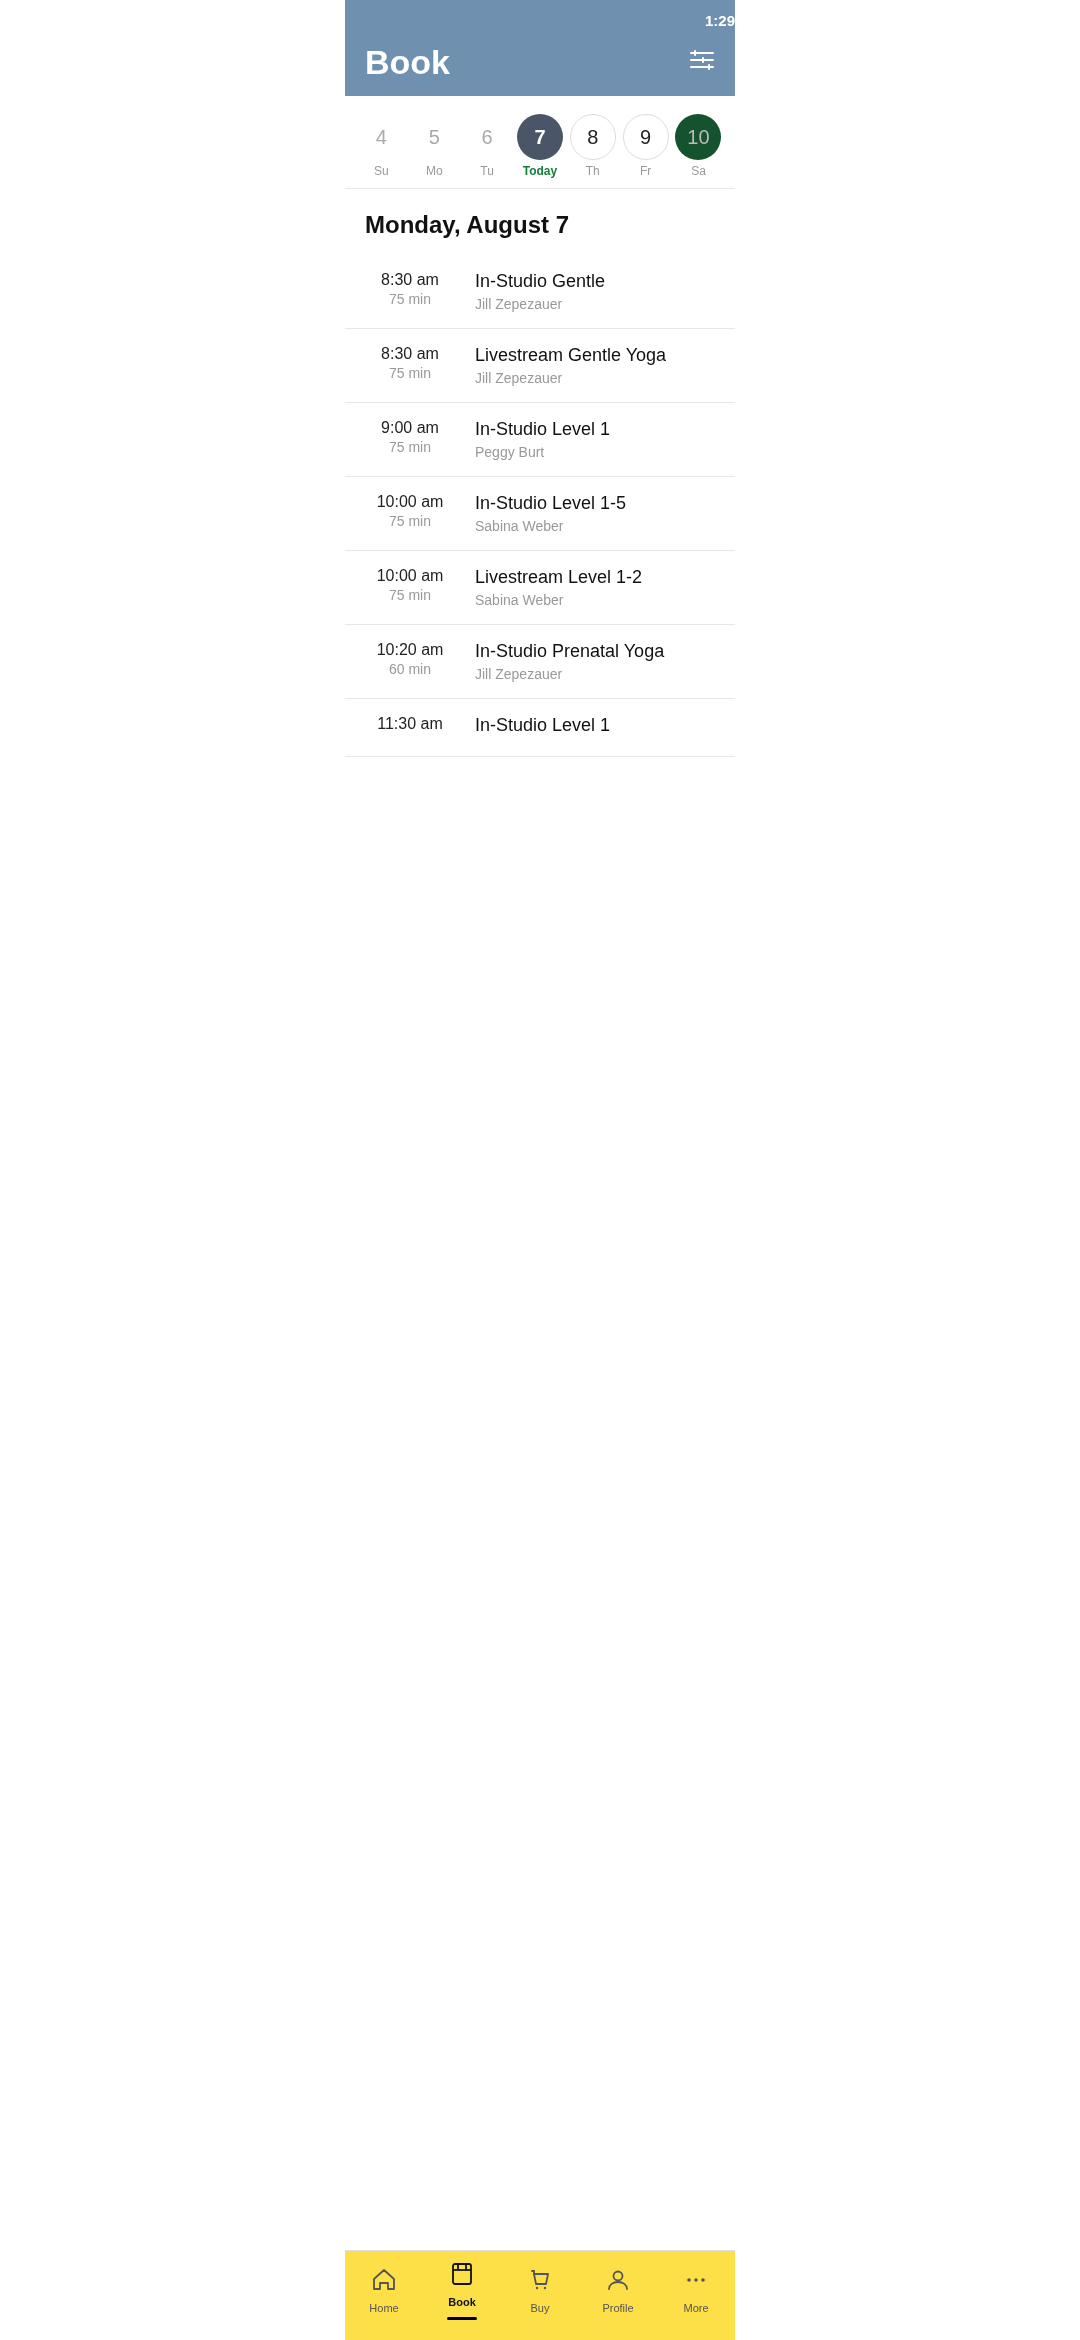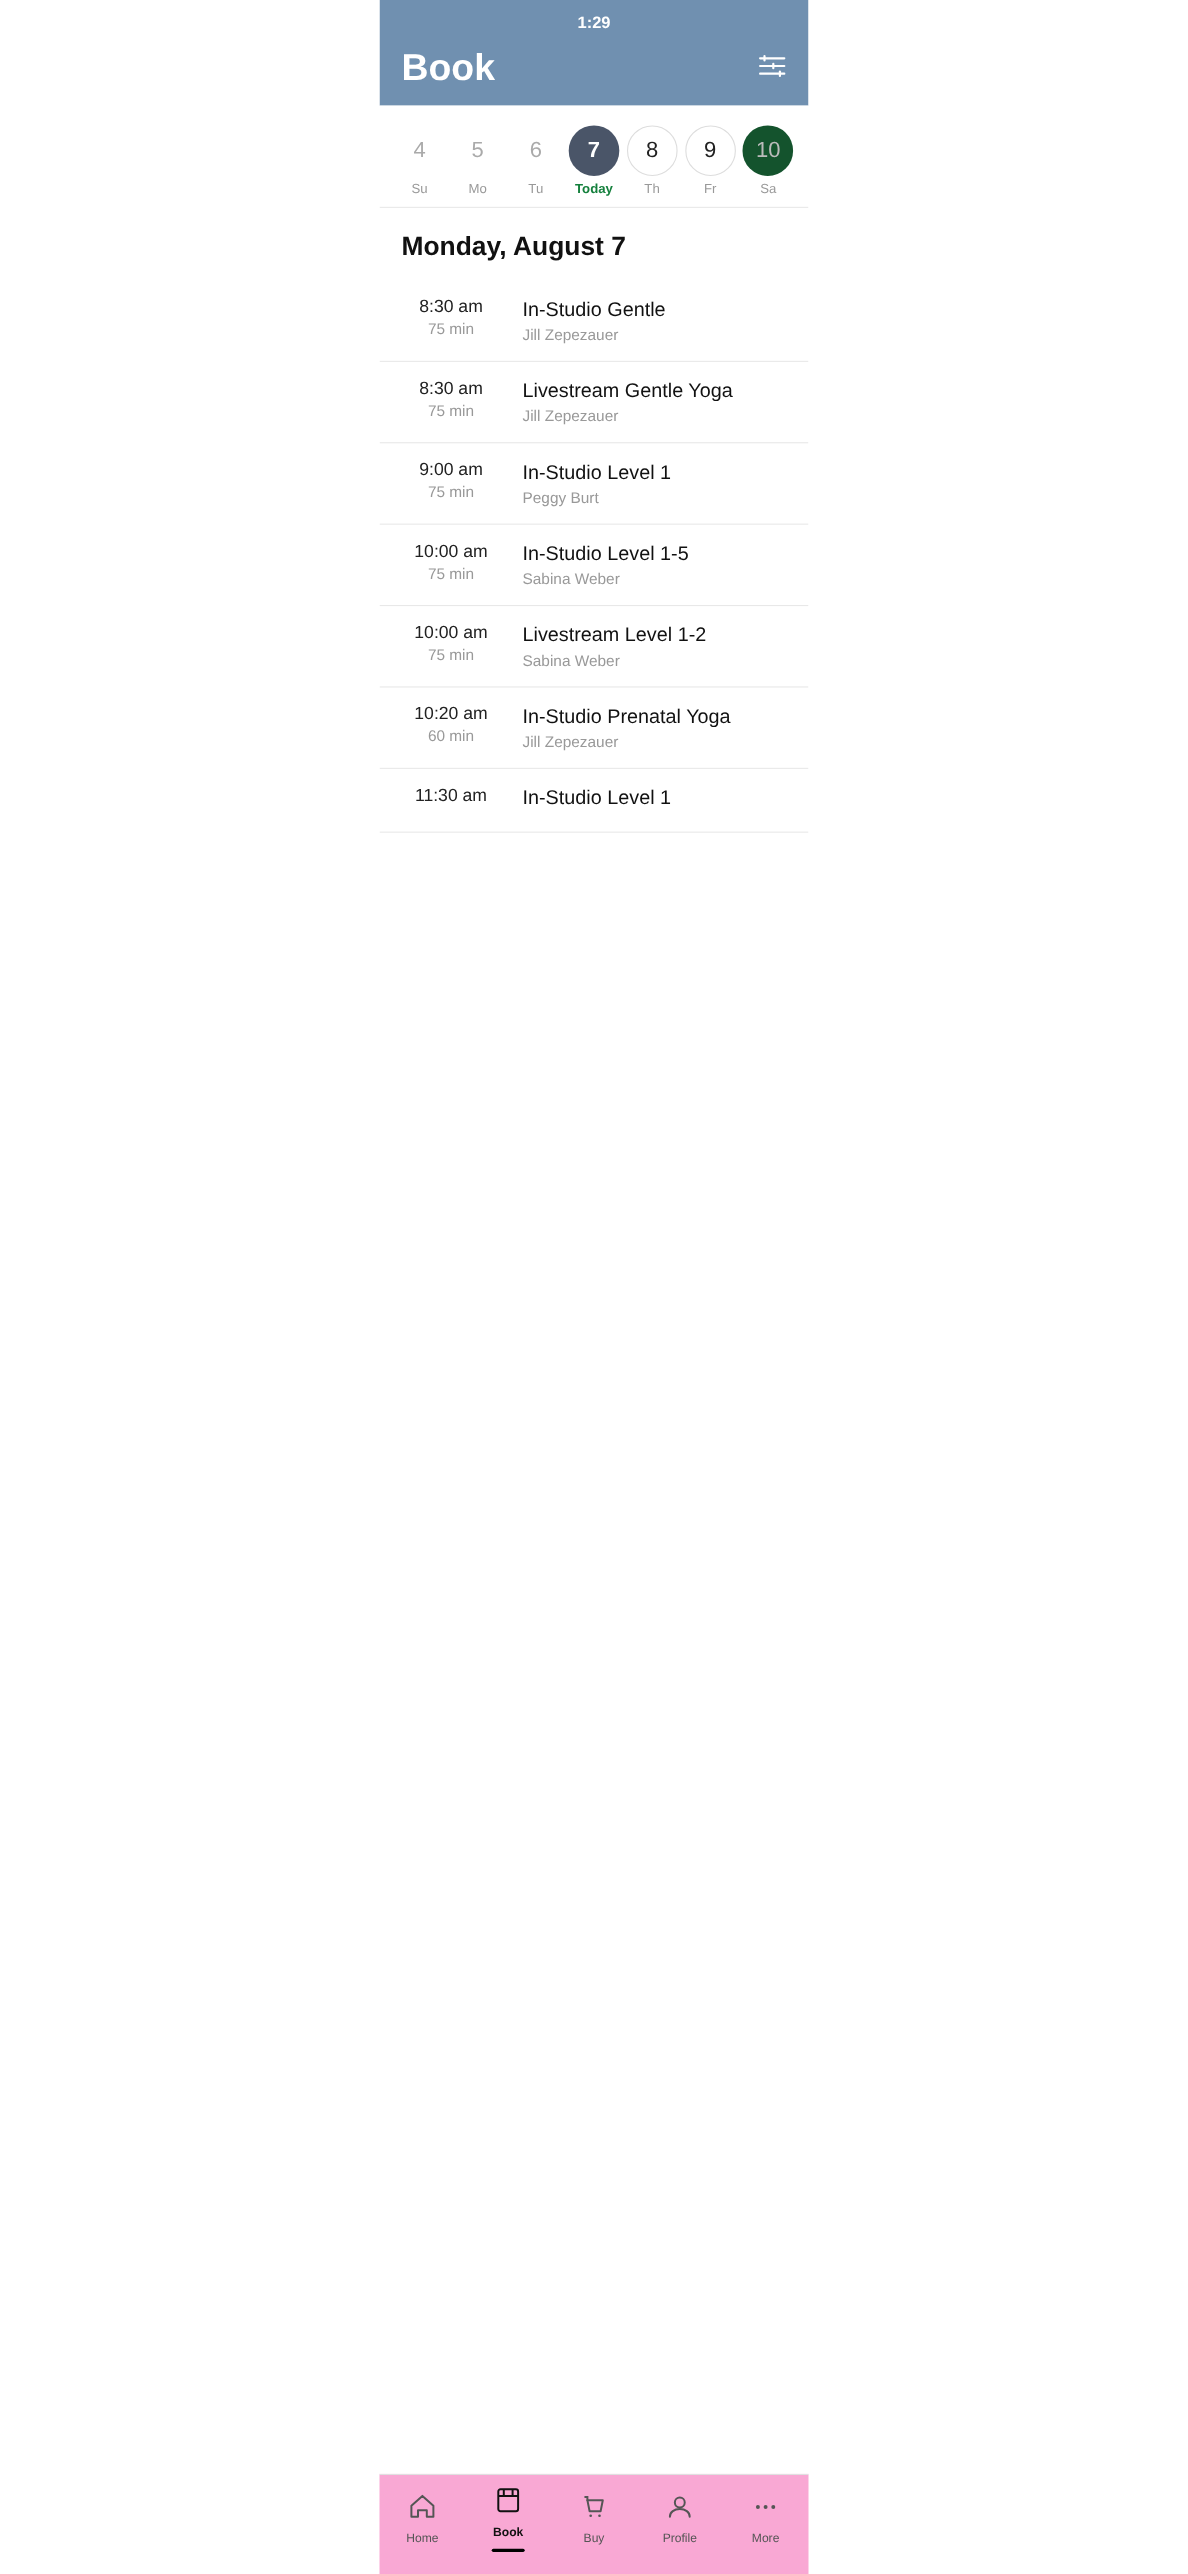--- a/index.html
+++ b/index.html
@@ -17,21 +17,21 @@
       overflow-x: hidden;
     }
 
     
     .header {
       background: #7090b0;
       padding: 0;
     }
 
     .status-bar {
-      text-align: center;
+      text-align: right;
       color: #fff;
       font-size: 15px;
       font-weight: 600;
       padding: 12px 0 6px;
     }
 
     .header-title-row {
       display: flex;
       align-items: center;
       justify-content: space-between;
@@ -191,21 +191,21 @@
       color: #999;
     }
 
     
     .bottom-nav {
       position: fixed;
       bottom: 0;
       left: 50%;
       transform: translateX(-50%);
       width: 390px;
-      background: #f9a8d4;
+      background: #fde047;
       border-top: 1px solid #e0e0e0;
       display: flex;
       justify-content: space-around;
       align-items: center;
       padding: 10px 0 20px;
       z-index: 100;
     }
 
     .nav-item {
       display: flex;

